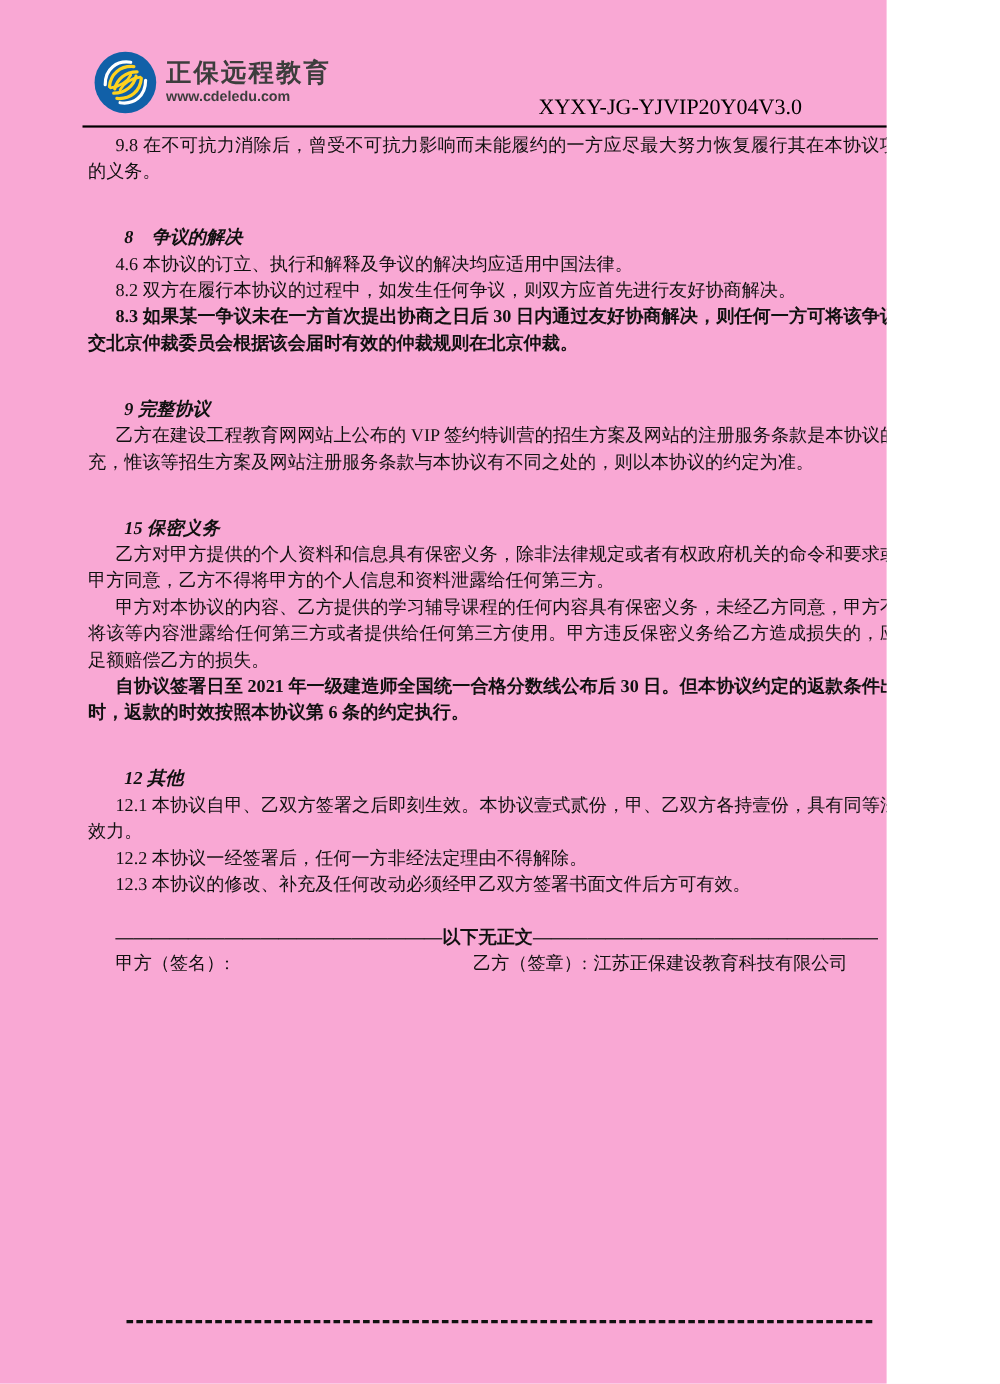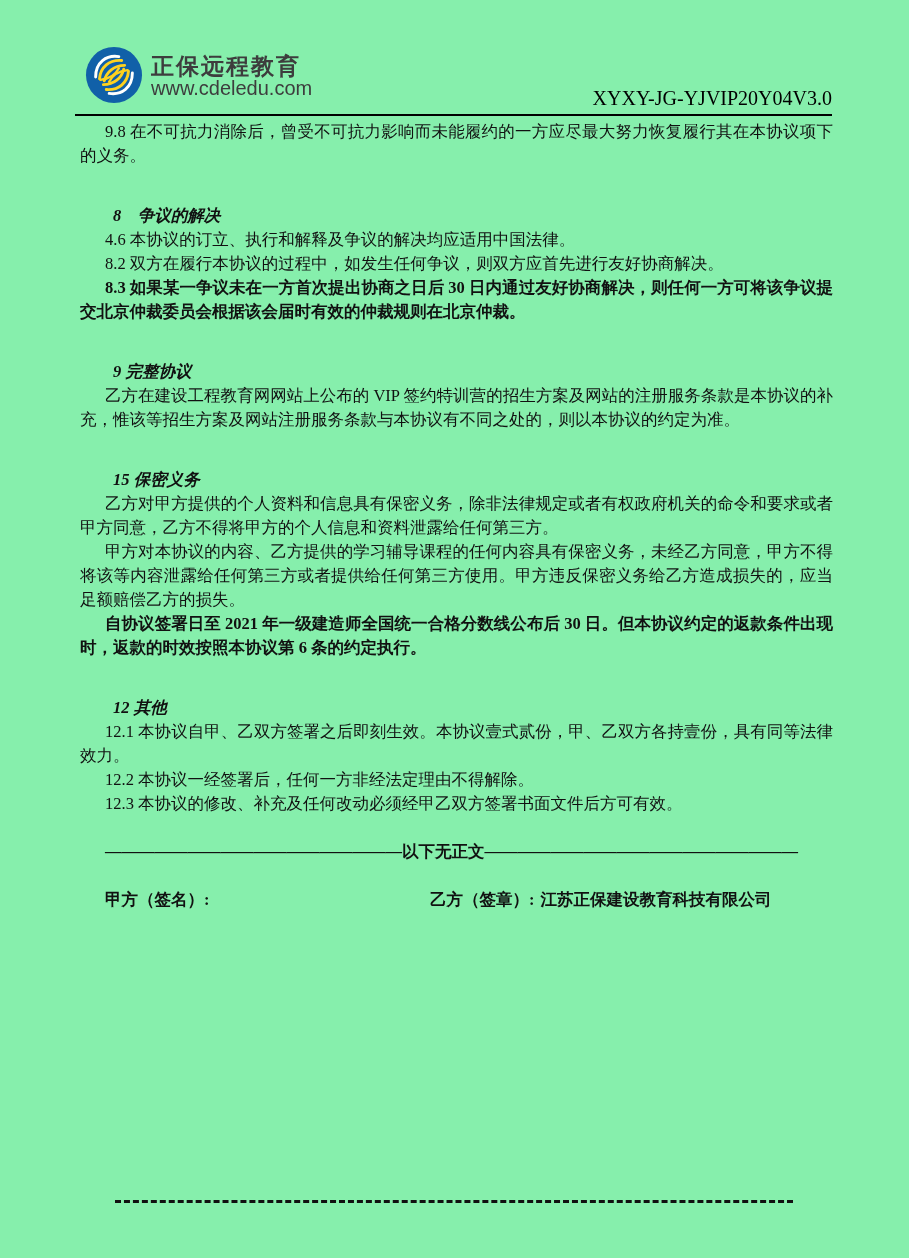--- a/index.html
+++ b/index.html
@@ -1,20 +1,20 @@
 <!DOCTYPE html>
 <html><head>
 <meta charset="utf-8">
 <style>
   html, body { margin: 0; padding: 0; background: #ffffff; }
   .page {
     position: relative;
-    width: 909px;
+    width: 806px;
     height: 1258px;
-    background: #86efac;
+    background: #f9a8d4;
     overflow: hidden;
     font-family: "Liberation Serif", "DejaVu Serif", serif;
     color: #111111;
   }
 
   
   .logo-wrap {
     position: absolute;
     left: 85px;
     top: 46px;
@@ -24,22 +24,22 @@
   .logo-mark { width: 58px; height: 58px; display: block; }
   .logo-text { margin-left: 8px; font-family: "Liberation Sans", "DejaVu Sans", sans-serif; }
   .brand-name {
     font-size: 23px;
     font-weight: bold;
     color: #3d3d3d;
     letter-spacing: 2px;
     line-height: 26px;
   }
   .brand-site {
-    font-size: 20px;
-    font-weight: normal;
+    font-size: 13px;
+    font-weight: bold;
     color: #3d3d3d;
     line-height: 18px;
   }
   .doc-code {
     position: absolute;
     top: 87px;
     right: 77px;
     font-size: 20px;
     color: #000;
   }
@@ -66,23 +66,22 @@
   .block.bold { font-weight: bold; }
 
   .separator {
     margin: 24px 0 0 0;
     text-indent: 25px;
     font-weight: bold;
     white-space: nowrap;
   }
   .signatures {
     position: relative;
-    margin-top: 24px;
     height: 24px;
-    font-weight: bold;
+    font-weight: normal;
   }
   .sig-a { position: absolute; left: 25px; }
   .sig-b { position: absolute; left: 350px; }
   .sig-b .company { margin-left: 6px; }
 
   
   .footer-rule {
     position: absolute;
     top: 1200px;
     left: 115px;

